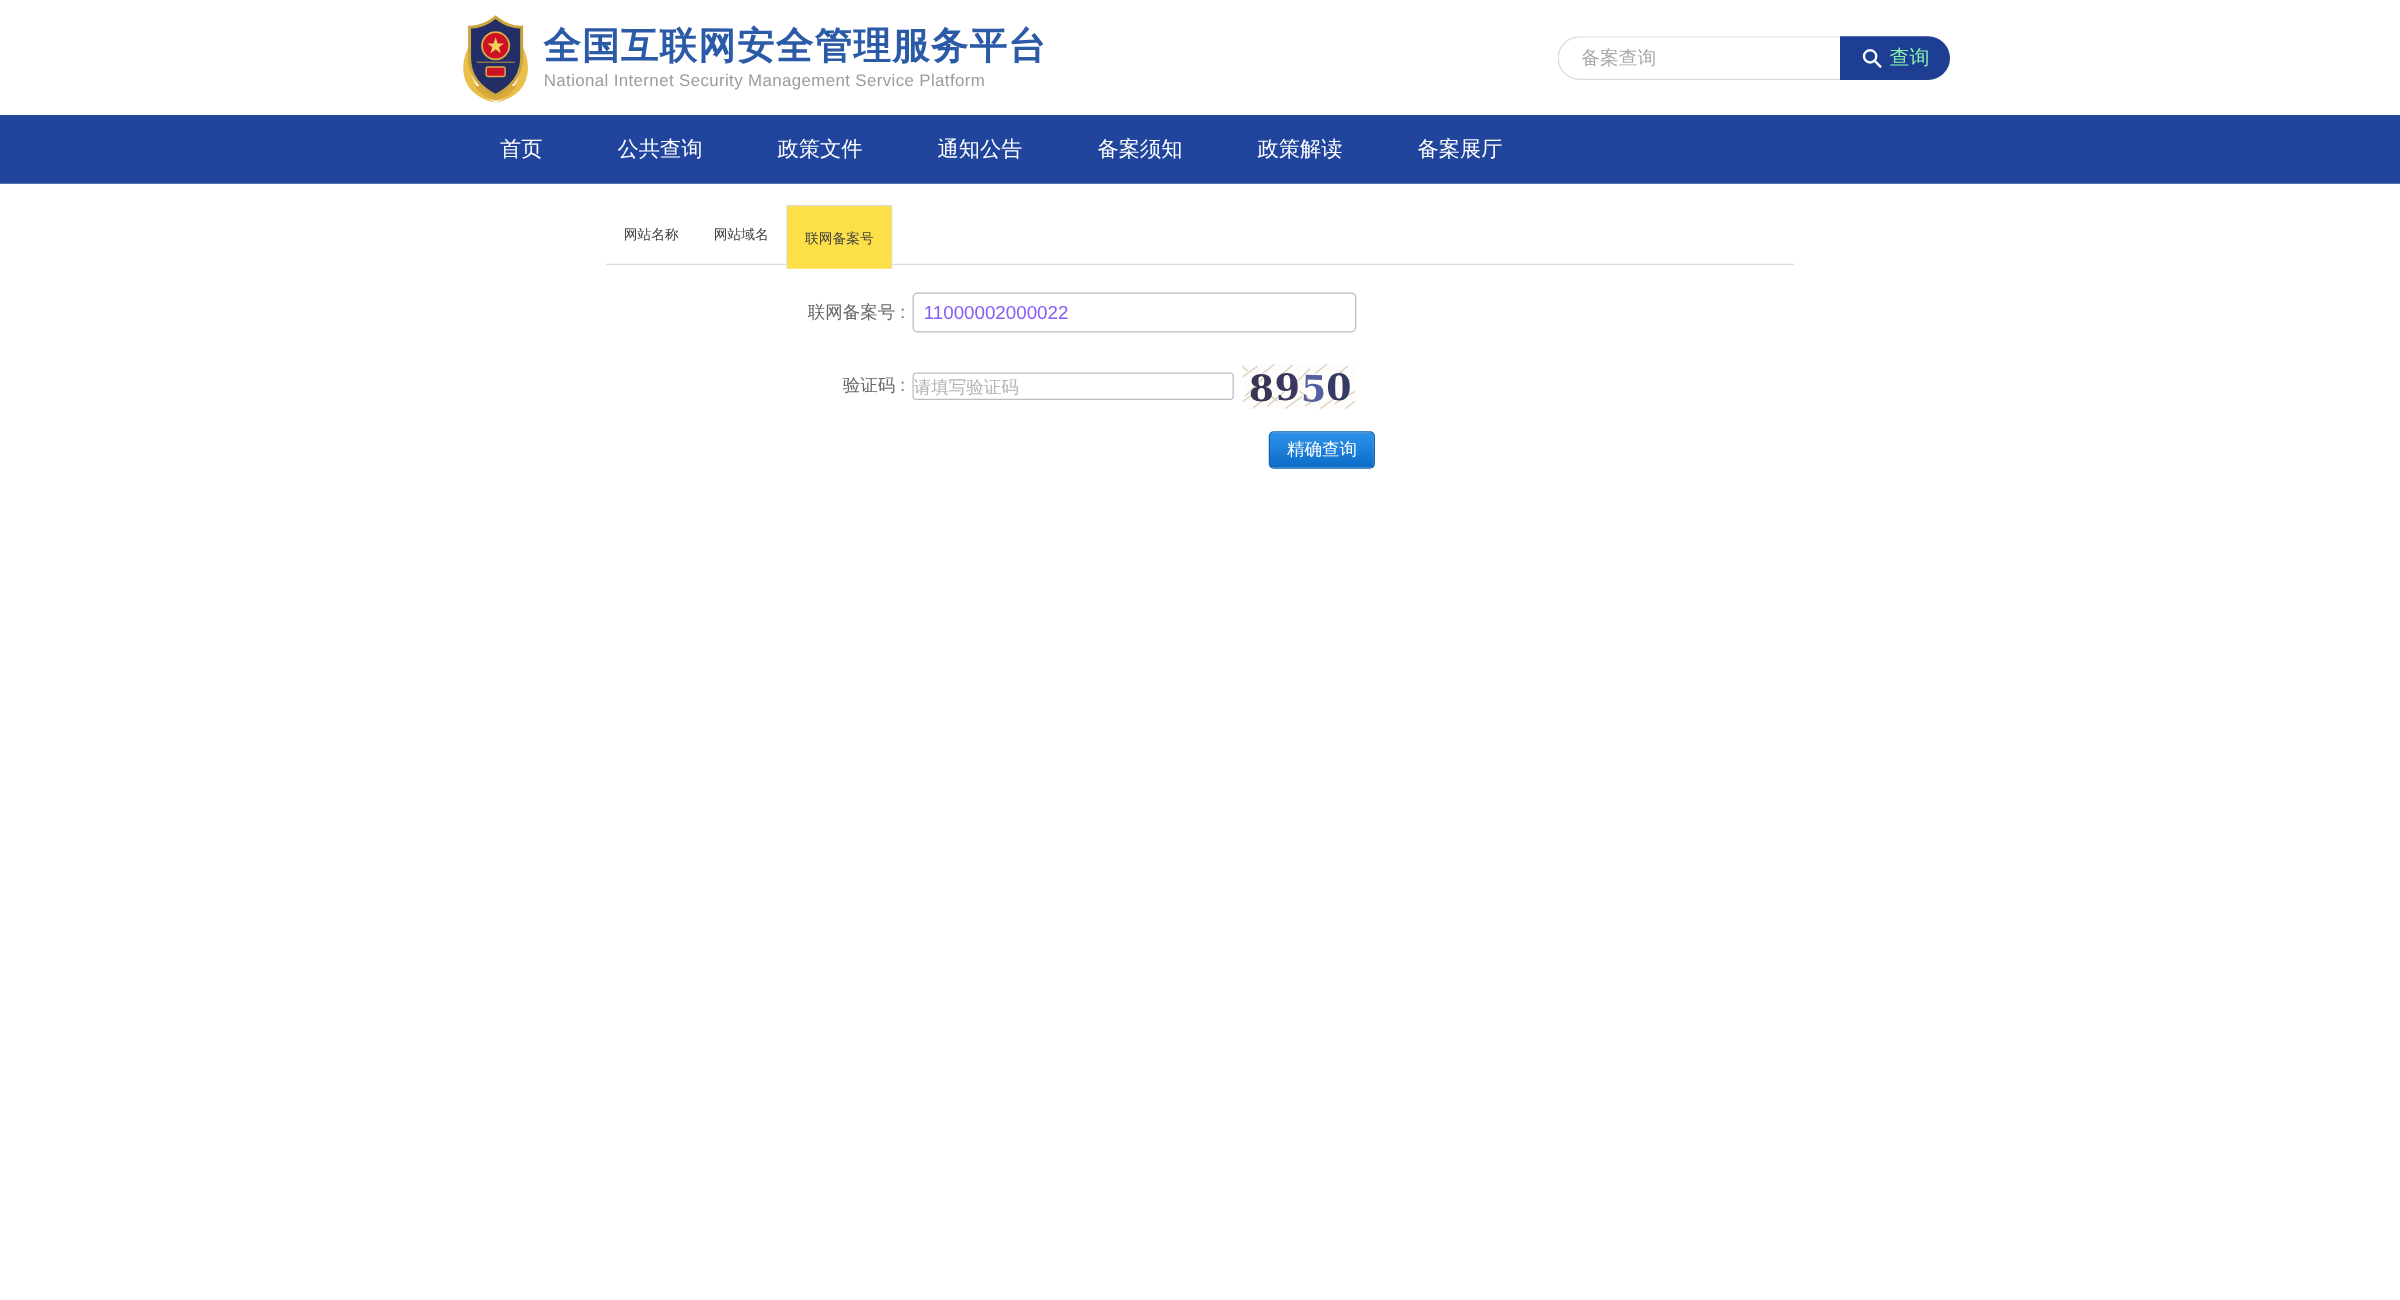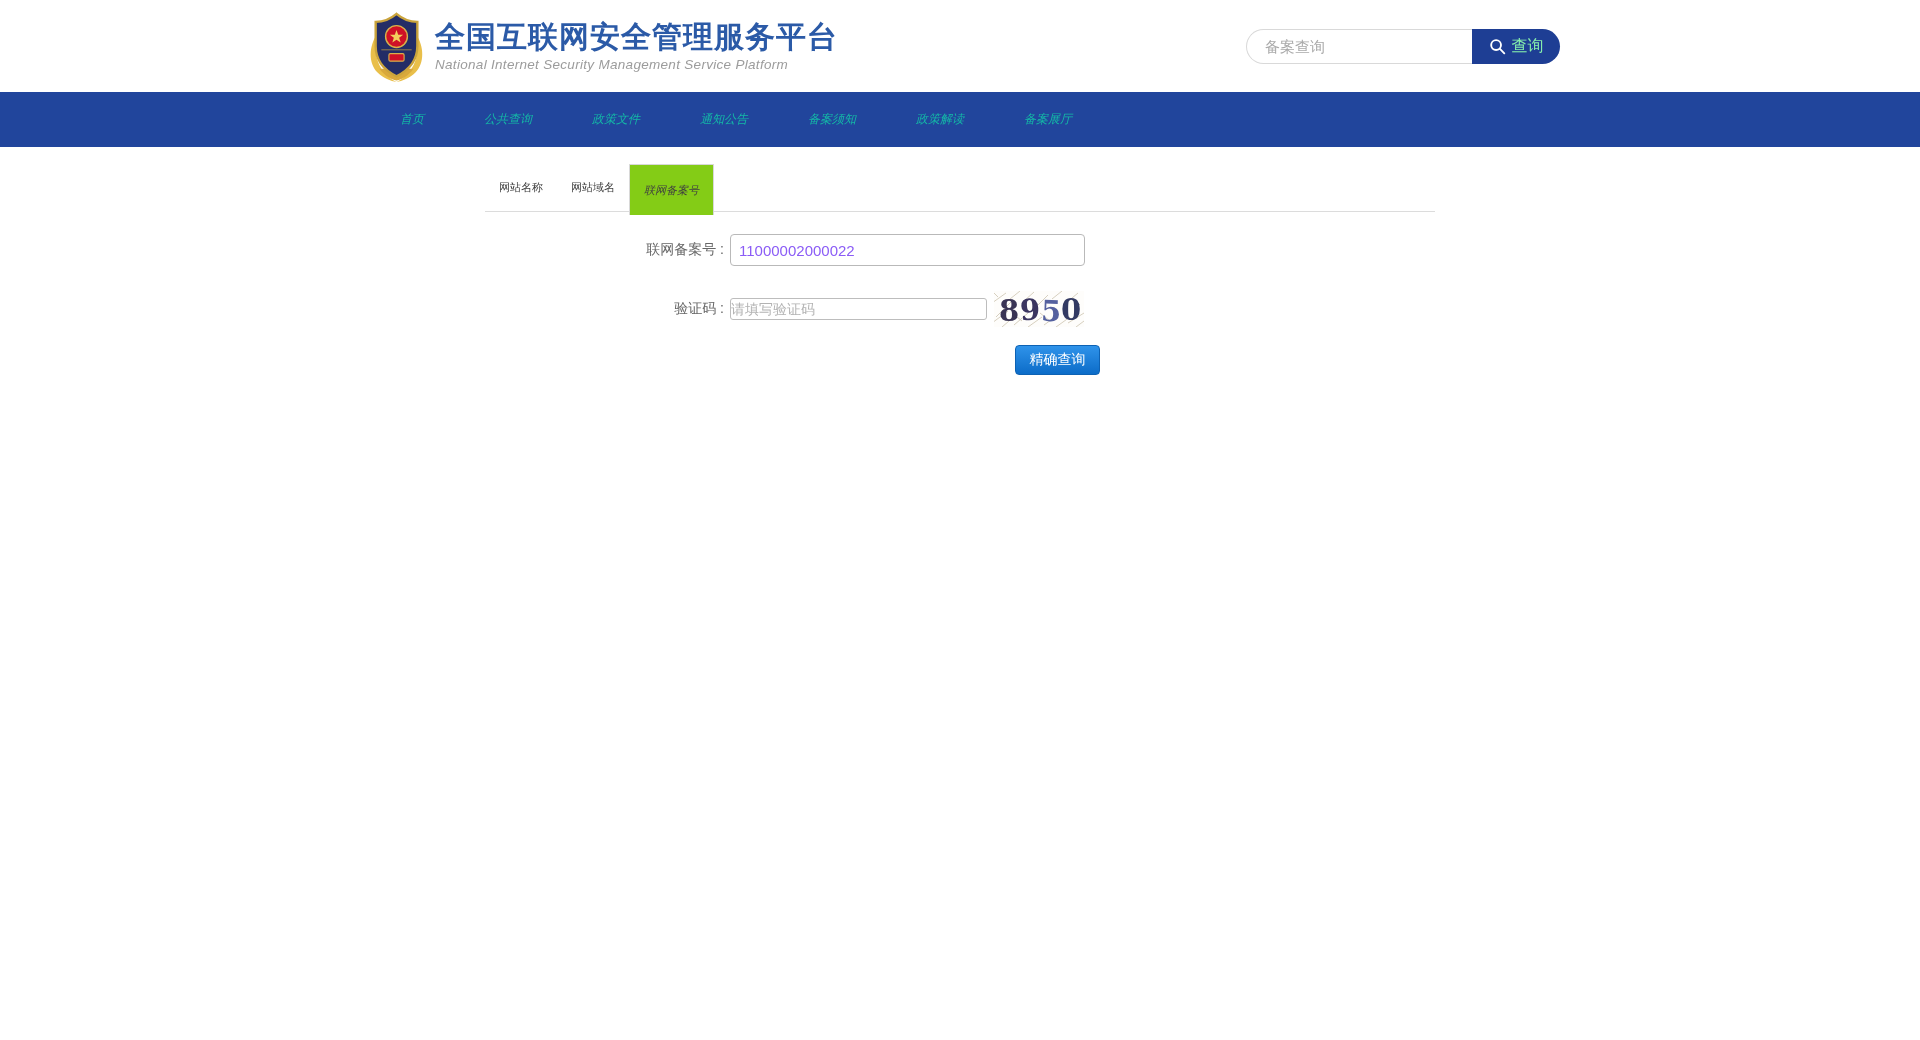--- a/index.html
+++ b/index.html
@@ -6,41 +6,41 @@
   html,body { width:1920px; height:1040px; background:#fff;
     font-family:"Liberation Sans","DejaVu Sans",sans-serif; overflow:hidden; }
 
   
   .site-header { height:92px; background:#fff; }
   .header-inner { width:1200px; height:100%; margin:0 auto; display:flex; align-items:center; padding-left:8px; }
   .brand { display:flex; align-items:center; }
   .emblem { width:57px; height:72px; flex:0 0 auto; }
   .brand-text { margin-left:10px; }
   .site-title { font-size:30px; font-weight:700; color:#2b5aa7; letter-spacing:1px; line-height:1.15; }
-  .site-subtitle { font-size:13.5px; color:#9c9c9c; margin-top:3px; letter-spacing:0.3px;font-style:italic; }
+  .site-subtitle { font-size:13.5px; color:#9c9c9c; margin-top:3px; letter-spacing:0.3px; }
   .header-search { margin-left:auto; display:flex; height:35px; }
   .search-input { width:226px; height:35px; border:1px solid #d9d9d9; border-right:none;
     border-radius:18px 0 0 18px; padding:0 10px 0 18px; font-size:15px; color:#333; outline:none; }
   .search-input::placeholder { color:#a9a9a9; }
   .search-btn { width:88px; height:35px; background:#1e3e94; color:#86efac; border:none;
     border-radius:0 18px 18px 0; font-size:16px; display:flex; align-items:center;
     justify-content:center; gap:6px; cursor:pointer; font-family:inherit; }
 
   
   .main-nav { height:55px; background:#21459c; }
   .nav-inner { width:1200px; height:100%; margin:0 auto; display:flex; align-items:center;
     list-style:none; padding-left:10px; }
-  .nav-item { color:#14b8a6; font-size:12px; padding:0 30px; line-height:55px; cursor:pointer; white-space:nowrap;font-style:italic; }
+  .nav-item { color:#ffffff; font-size:17px; padding:0 30px; line-height:55px; cursor:pointer; white-space:nowrap; }
 
   
   .main-wrap { width:950px; margin:0 auto; }
   .tabs-row { display:flex; height:48px; margin-top:17px; border-bottom:1px solid #dcdcdc; align-items:stretch; }
   .tab { display:flex; align-items:center; padding:0 14px; font-size:11px; color:#404040; cursor:pointer; white-space:nowrap; }
-  .tab.active { border:1px solid #d8d8d8; border-bottom:none; background:#84cc16;
-    height:51px; margin-bottom:-3px; border-radius:1px 1px 0 0;font-style:italic; }
+  .tab.active { border:1px solid #d8d8d8; border-bottom:none; background:#fde047;
+    height:51px; margin-bottom:-3px; border-radius:1px 1px 0 0; }
 
   .query-form { margin-top:22px; }
   .form-row { display:flex; align-items:center; }
   .form-label { width:245px; text-align:right; font-size:14px; color:#666; padding-right:6px; }
   .record-input { width:355px; height:32px; border:1px solid #b9b9b9; border-radius:4px;
     padding:12px 8px; font-size:15px; color:#8b5cf6; outline:none; }
   .row-captcha { margin-top:25px; }
   .captcha-input { width:257px; height:22px; border:1px solid #bdbdbd; border-radius:3px;
     padding:0 0; font-size:14px; color:#333; outline:none; }
   .captcha-input::placeholder { color:#b3b3b3; }

